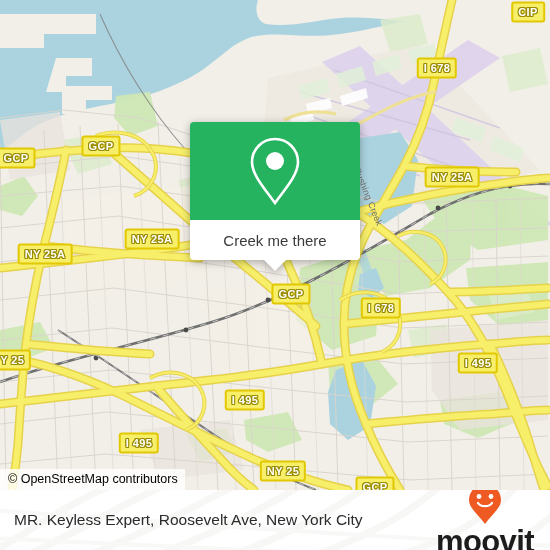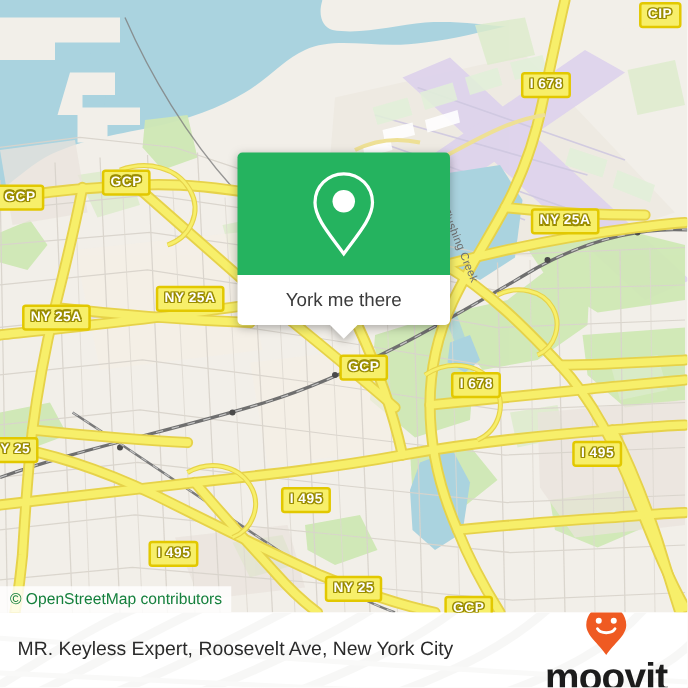--- a/index.html
+++ b/index.html
@@ -60,21 +60,21 @@
     letter-spacing: 0.2px;
   }
 
   
   .attribution {
     position: absolute;
     left: 0;
     bottom: 0;
     background: rgba(255,255,255,0.82);
     font-size: 12.5px;
-    color: #15803d;
+    color: #000000;
     padding: 3px 7px 4px 8px;
     z-index: 40;
     white-space: nowrap;
   }
 
   
   .popup {
     position: absolute;
     left: 190px;
     top: 122px;
@@ -426,21 +426,21 @@
     <div class="attribution">© OpenStreetMap contributors</div>
 
     <div class="popup">
       <div class="popup-top">
         <svg width="56" height="72" viewBox="0 0 56 72">
           <path d="M28,4 C15.3,4 5,14.3 5,27 C5,40 18,54 28,68 C38,54 51,40 51,27 C51,14.3 40.7,4 28,4 Z" fill="none" stroke="#ffffff" stroke-width="2.6"></path>
           <circle cx="28" cy="26" r="9" fill="#ffffff"></circle>
         </svg>
       </div>
       <div class="popup-bottom">
-        <span class="popup-label">York me there</span>
+        <span class="popup-label">Creek me there</span>
         <span class="popup-tail"></span>
       </div>
     </div>
   </div>
 
   <div class="footer">
 
     <svg class="footer-watermark" width="550" height="60" viewBox="0 0 550 60">
       <rect width="550" height="60" fill="#ffffff"></rect>
       <g stroke="#f0f0ee" stroke-width="7" fill="none">

